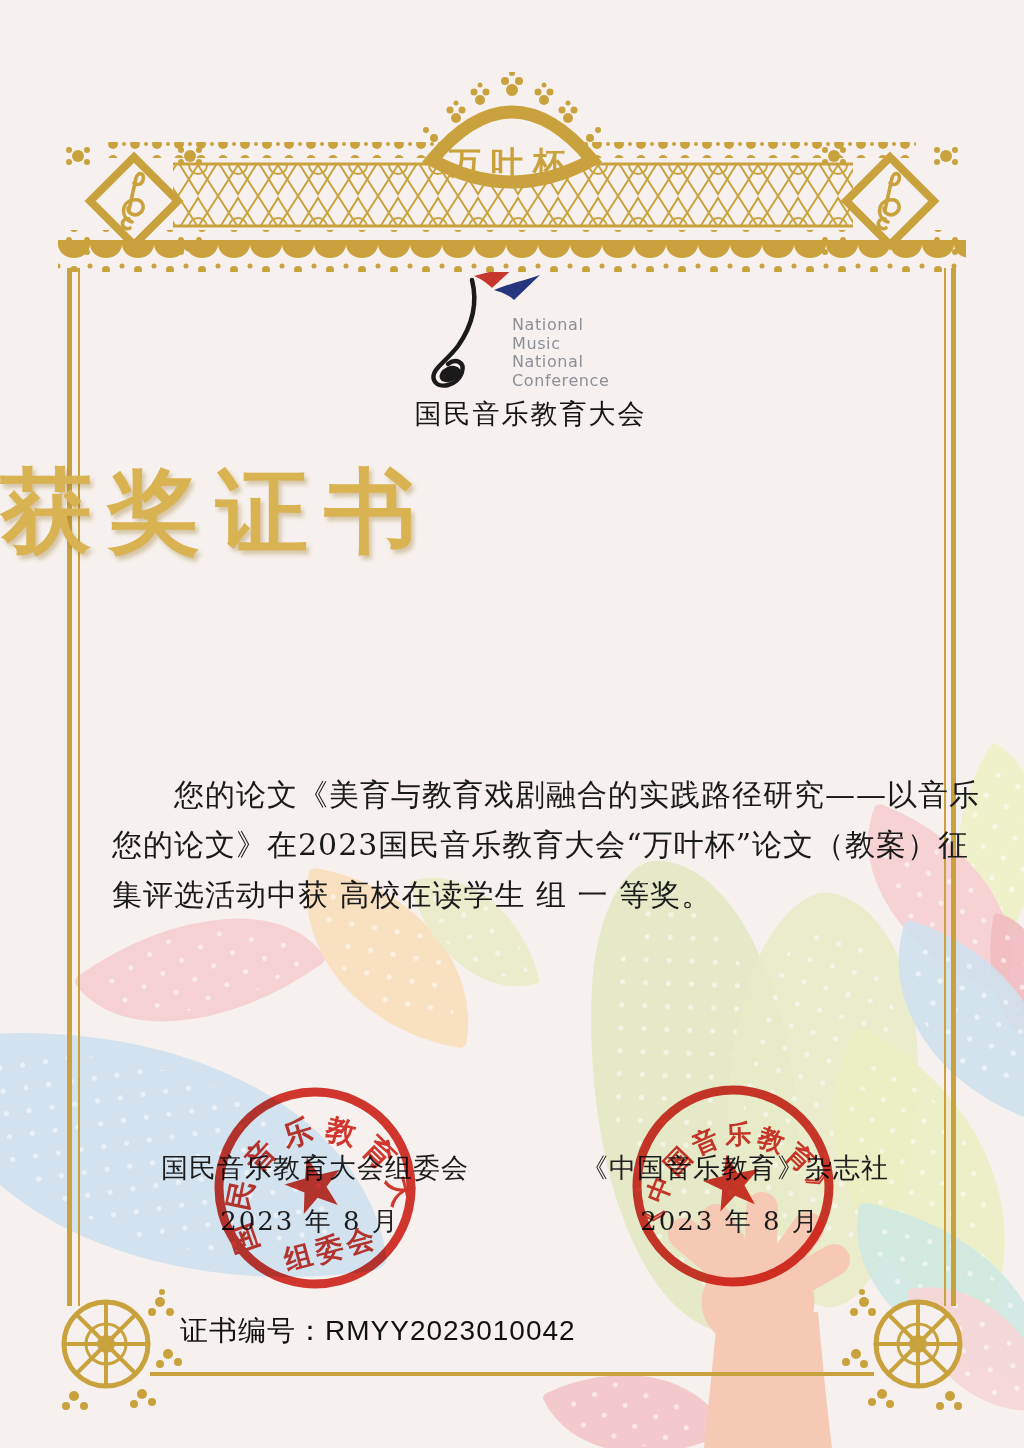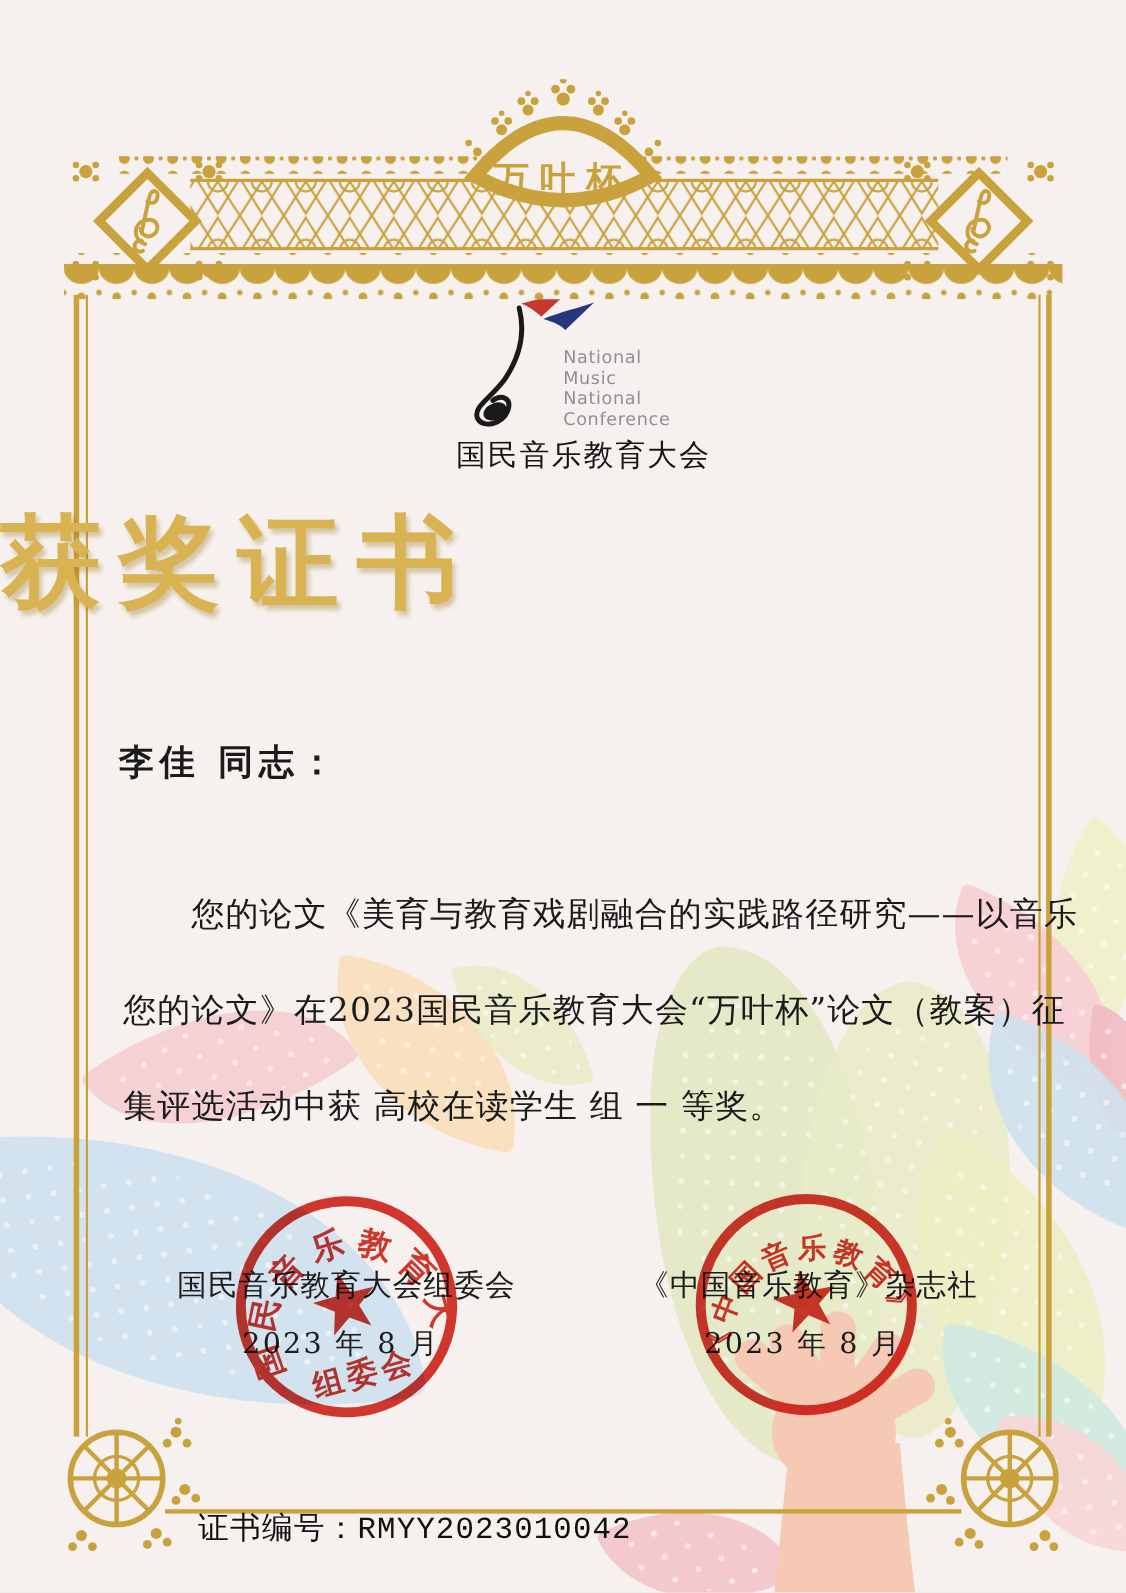--- a/index.html
+++ b/index.html
@@ -29,35 +29,35 @@
     font-size:27px;letter-spacing:2px;color:#151515;}
   
   .award-title{position:absolute;left:0;top:450px;width:100%;text-align:left;z-index:3;
     font-size:92px;font-weight:700;color:#d9b252;letter-spacing:16px;
     text-shadow:3px 4px 4px rgba(150,110,20,.33);}
   
   .recipient{position:absolute;left:108px;top:672px;z-index:3;
     font-size:32px;font-weight:600;letter-spacing:5px;}
   .body-text{position:absolute;left:112px;top:770px;width:806px;z-index:3;
     font-size:30px;line-height:50px;letter-spacing:1px;}
-  .body-line{height:50px;white-space:nowrap;margin-top:37px;}
+  .body-line{height:50px;white-space:nowrap;}
   .body-line.indent{padding-left:62px;}
   
   .sig{position:absolute;z-index:3;text-align:center;font-size:27px;letter-spacing:1px;color:#1c1c1c;}
   .sig-org-left{left:155px;top:1150px;width:320px;}
   .sig-org-right{left:575px;top:1150px;width:320px;}
   .sig-date-left{left:160px;top:1204px;width:300px;font-size:26px;letter-spacing:2px;}
   .sig-date-right{left:580px;top:1204px;width:300px;font-size:26px;letter-spacing:2px;}
   
   .stamp{position:absolute;z-index:4;opacity:.92;mix-blend-mode:multiply;}
   .stamp-left{left:205px;top:1078px;}
   .stamp-right{left:623px;top:1076px;}
   
-  .serial{position:absolute;left:180px;top:1370px;z-index:3;
-    font-family:Liberation Mono, monospace;
+  .serial{position:absolute;left:180px;top:1312px;z-index:3;
+    font-family:Liberation Sans, sans-serif;
     font-size:28px;letter-spacing:1px;color:#111;}
   
   .hand-svg{position:absolute;left:600px;top:1150px;z-index:1;}
   .corner-svg{position:absolute;z-index:2;}
 </style>
 </head>
 <body>
 
 <div class="certificate">
 
@@ -317,21 +317,20 @@
       <div>National</div>
       <div>Music</div>
       <div>National</div>
       <div>Conference</div>
     </div>
   </div>
   <div class="org-cn">国民音乐教育大会</div>
 
   <div class="award-title">获奖证书</div>
 
-  <div class="recipient">李佳 同志：</div>
 
   <div class="body-text">
     <div class="body-line indent">您的论文《美育与教育戏剧融合的实践路径研究——以音乐</div>
     <div class="body-line">您的论文》在2023国民音乐教育大会“万叶杯”论文（教案）征</div>
     <div class="body-line">集评选活动中获 高校在读学生 组 一 等奖。</div>
   </div>
 
   <div class="sig sig-org-left">国民音乐教育大会组委会</div>
   <div class="sig sig-date-left">2023 年 8 月</div>
   <div class="sig sig-org-right">《中国音乐教育》杂志社</div>

